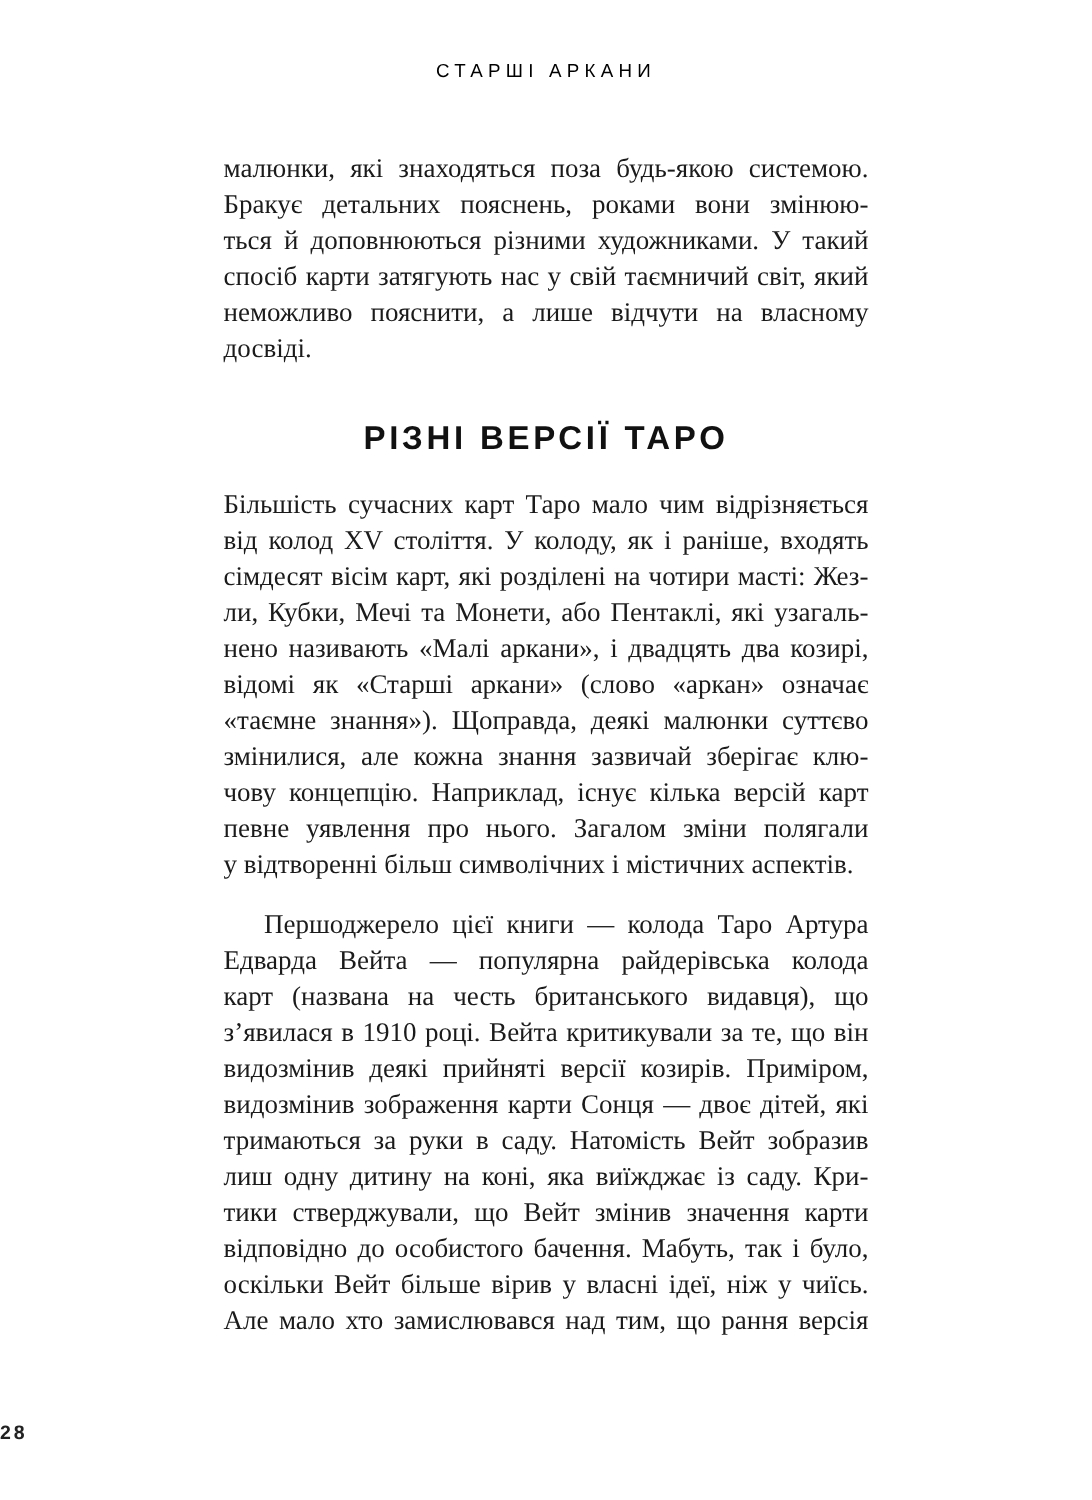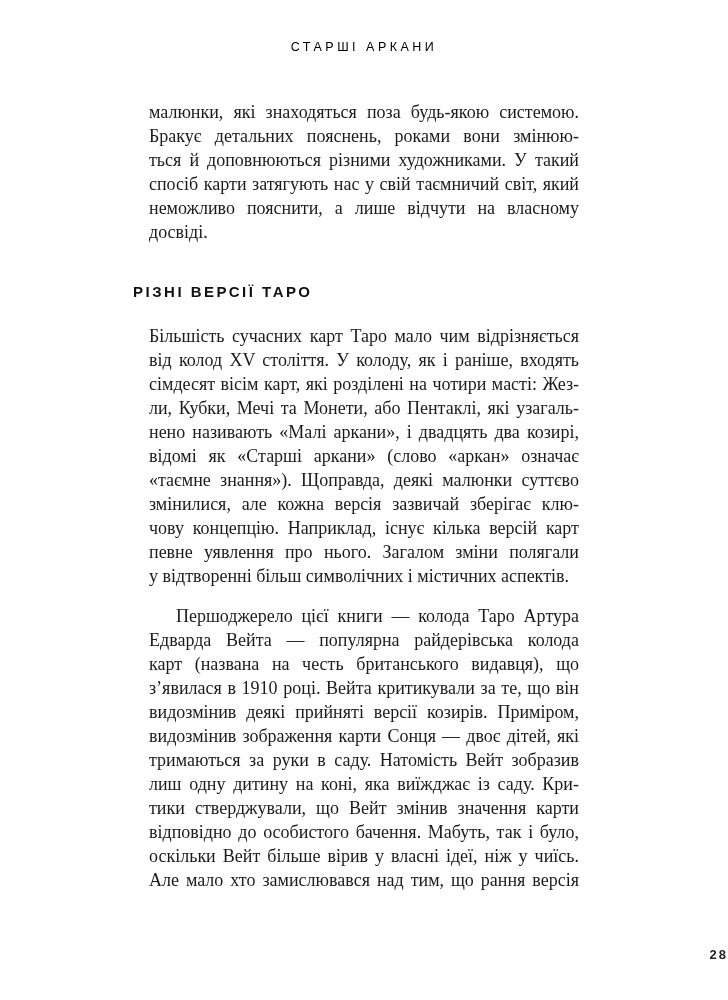--- a/index.html
+++ b/index.html
@@ -42,33 +42,34 @@
     text-align-last: justify;
   }
   .line.para-end {
     text-align-last: left;
   }
   .line.indent {
     text-indent: 27px;
   }
   .section-heading {
     margin: 38px 0 22px 0;
+    text-align: center;
     font-family: "Liberation Sans", "DejaVu Sans", sans-serif;
-    font-size: 15px;
+    font-size: 22px;
     font-weight: bold;
     letter-spacing: 2.5px;
     color: #111111;
     line-height: 20px;
   }
   .page-number {
     position: absolute;
     top: 947px;
     left: 0;
     width: 100%;
-    text-align: right;
+    text-align: left;
     font-family: "Liberation Sans", "DejaVu Sans", sans-serif;
     font-size: 13px;
     font-weight: bold;
     letter-spacing: 2px;
     color: #222222;
   }
 </style>
 </head>
 <body>
 
@@ -88,21 +89,21 @@
     <h2 class="section-heading">РІЗНІ ВЕРСІЇ ТАРО</h2>
 
     <div class="paragraph">
         <div class="line">Більшість сучасних карт Таро мало чим відрізняється</div>
         <div class="line">від колод XV століття. У колоду, як і раніше, входять</div>
         <div class="line">сімдесят вісім карт, які розділені на чотири масті: Жез-</div>
         <div class="line">ли, Кубки, Мечі та Монети, або Пентаклі, які узагаль-</div>
         <div class="line">нено називають «Малі аркани», і двадцять два козирі,</div>
         <div class="line">відомі як «Старші аркани» (слово «аркан» означає</div>
         <div class="line">«таємне знання»). Щоправда, деякі малюнки суттєво</div>
-        <div class="line">змінилися, але кожна версія зазвичай зберігає клю-</div>
+        <div class="line">змінилися, але кожна знання зазвичай зберігає клю-</div>
         <div class="line">чову концепцію. Наприклад, існує кілька версій карт</div>
         <div class="line">певне уявлення про нього. Загалом зміни полягали</div>
         <div class="line para-end">у відтворенні більш символічних і містичних аспектів.</div>
       </div>
 
     <div class="paragraph">
         <div class="line indent">Першоджерело цієї книги — колода Таро Артура</div>
         <div class="line">Едварда Вейта — популярна райдерівська колода</div>
         <div class="line">карт (названа на честь британського видавця), що</div>
         <div class="line">з’явилася в 1910 році. Вейта критикували за те, що він</div>

